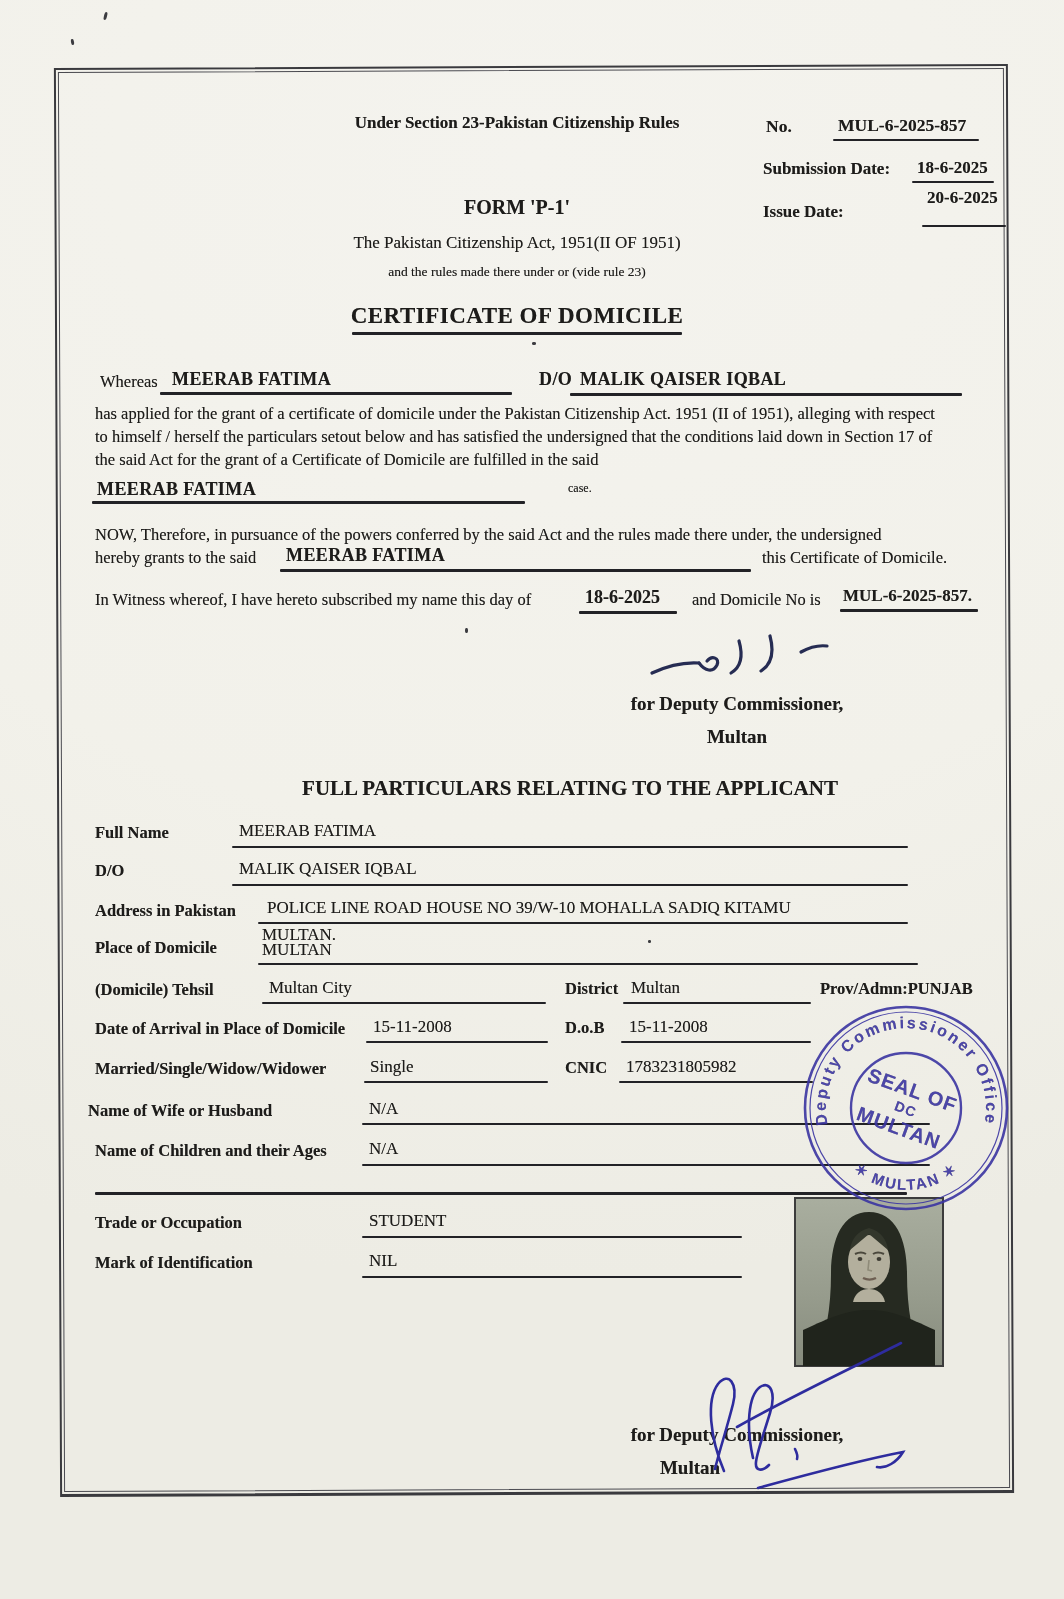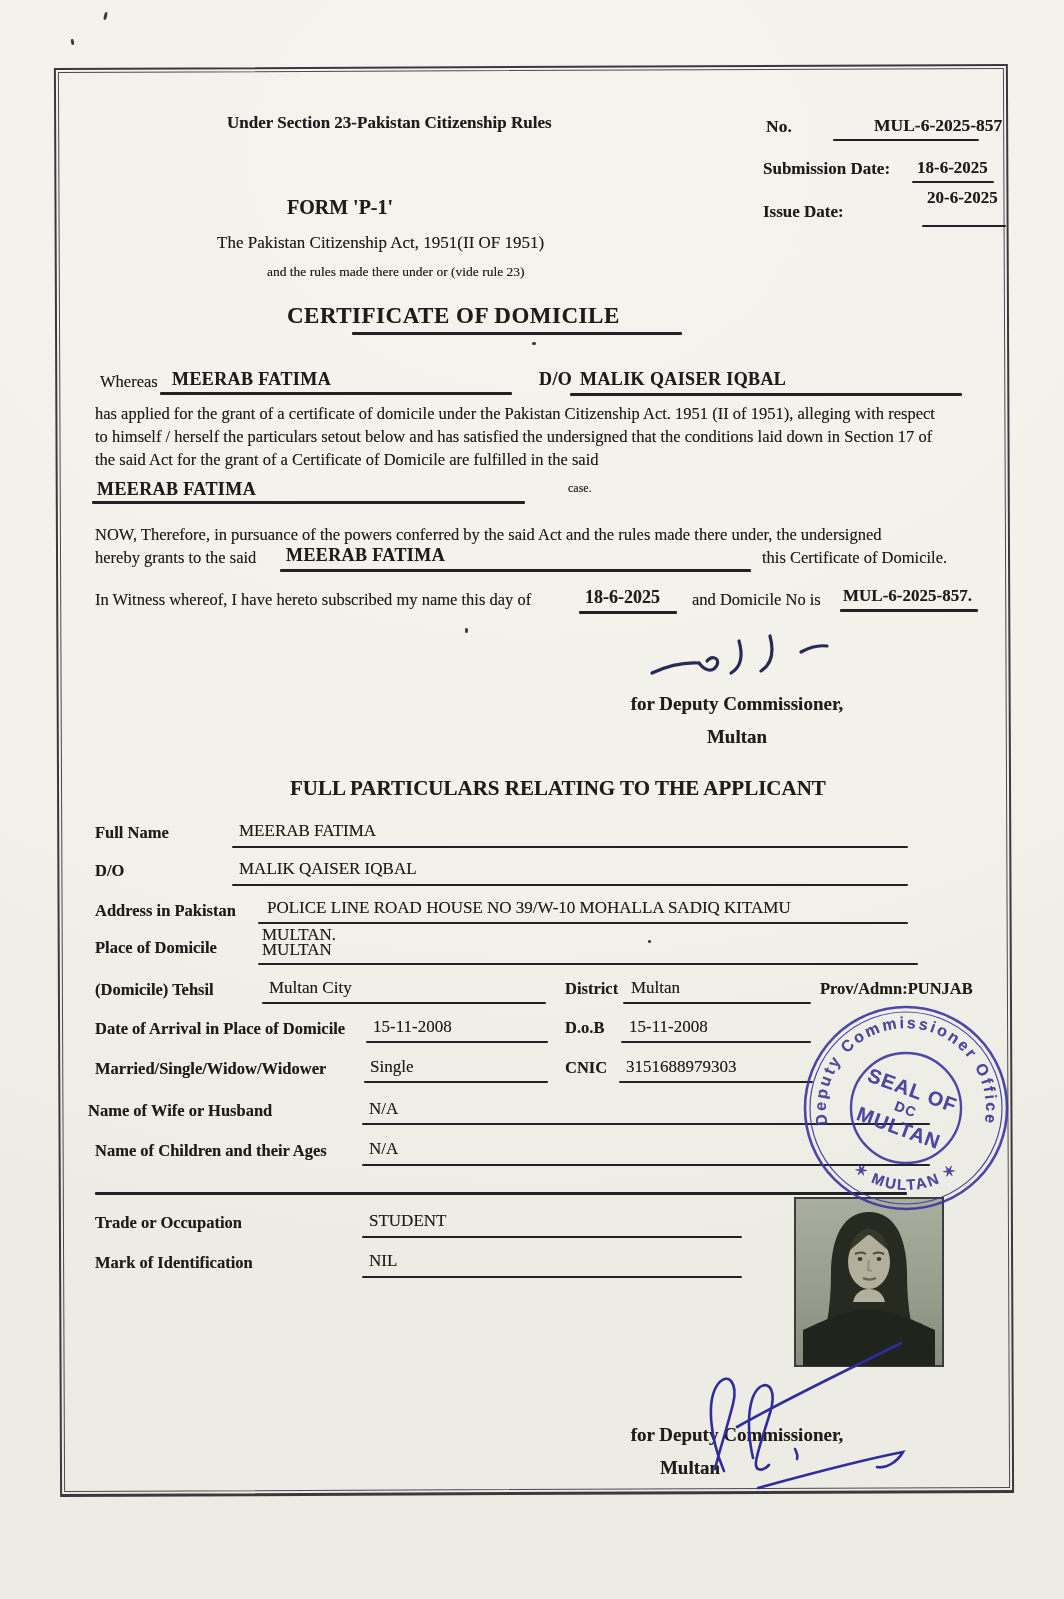--- a/index.html
+++ b/index.html
@@ -6,21 +6,21 @@
   .page{
     position:relative;width:1064px;height:1599px;overflow:hidden;
     background:radial-gradient(130% 70% at 50% 10%, #f4f3ee 0%, #f2f1ea 60%, #edece4 100%);
     font-family:"Liberation Serif", serif;color:#1d1c1a;
     text-shadow:0 0 .5px rgba(35,35,35,.5);
   }
   .frame{position:absolute;left:57px;top:66px;width:950px;height:1424px;
     border:2px solid #3a3a3e;border-bottom-width:3px;transform:rotate(-0.25deg);}
   .frame::after{content:"";position:absolute;inset:2px;border:1px solid #4a4a50;}
   .abs{position:absolute;white-space:nowrap;}
-  .c{text-align:left;}
+  .c{text-align:center;}
   .b{font-weight:bold;}
   .lbl{position:absolute;font-weight:bold;font-size:16.5px;white-space:nowrap;}
   .val{position:absolute;font-size:17px;white-space:nowrap;}
   .name{font-weight:bold;font-size:18px;letter-spacing:.4px;}
   .rule{position:absolute;height:2px;background:#222226;border-radius:1px;}
   .body-text{position:absolute;font-size:16.5px;line-height:23px;}
   .speck{position:absolute;background:#3c3c40;border-radius:40%;}
   .sigline{position:absolute;font-weight:bold;font-size:19px;text-align:center;white-space:nowrap;}
   svg{position:absolute;overflow:visible;}
 </style>
@@ -36,21 +36,21 @@
   <div class="speck" style="left:532px;top:342px;width:4px;height:3px"></div>
   <div class="speck" style="left:465px;top:628px;width:3px;height:5px"></div>
   <div class="speck" style="left:648px;top:940px;width:3px;height:3px"></div>
 
   <div class="abs c b" style="left:227px;top:113px;width:580px;font-size:17px">Under Section 23-Pakistan Citizenship Rules</div>
   <div class="abs c b" style="left:287px;top:196px;width:460px;font-size:20px">FORM 'P-1'</div>
   <div class="abs c" style="left:217px;top:233px;width:600px;font-size:17px">The Pakistan Citizenship Act, 1951(II OF 1951)</div>
   <div class="abs c" style="left:267px;top:264px;width:500px;font-size:13.5px">and the rules made there under or (vide rule 23)</div>
 
   <span class="lbl" style="left:766px;top:116px;font-size:17.5px">No.</span>
-  <span class="val b" style="left:874px;top:115px;font-size:17.5px">MUL-6-2025-857</span>
+  <span class="val b" style="left:838px;top:115px;font-size:17.5px">MUL-6-2025-857</span>
   <div class="rule" style="left:833px;top:139px;width:146px"></div>
 
   <span class="lbl" style="left:763px;top:159px;font-size:17px">Submission Date:</span>
   <span class="val b" style="left:917px;top:158px">18-6-2025</span>
   <div class="rule" style="left:912px;top:181px;width:82px"></div>
 
   <span class="lbl" style="left:763px;top:202px;font-size:17px">Issue Date:</span>
   <span class="val b" style="left:927px;top:188px">20-6-2025</span>
   <div class="rule" style="left:922px;top:225px;width:84px"></div>
 
@@ -126,21 +126,21 @@
   <span class="val" style="left:373px;top:1017px">15-11-2008</span>
   <div class="rule" style="left:366px;top:1041px;width:182px"></div>
   <span class="lbl" style="left:565px;top:1018px">D.o.B</span>
   <span class="val" style="left:629px;top:1017px">15-11-2008</span>
   <div class="rule" style="left:621px;top:1041px;width:190px"></div>
 
   <span class="lbl" style="left:95px;top:1059px">Married/Single/Widow/Widower</span>
   <span class="val" style="left:370px;top:1057px">Single</span>
   <div class="rule" style="left:364px;top:1081px;width:184px"></div>
   <span class="lbl" style="left:565px;top:1058px">CNIC</span>
-  <span class="val" style="left:626px;top:1057px">3151688979303</span>
+  <span class="val" style="left:626px;top:1057px">1783231805982</span>
   <div class="rule" style="left:619px;top:1081px;width:194px"></div>
 
   <span class="lbl" style="left:88px;top:1101px">Name of Wife or Husband</span>
   <span class="val" style="left:369px;top:1099px">N/A</span>
   <div class="rule" style="left:362px;top:1123px;width:568px"></div>
 
   <span class="lbl" style="left:95px;top:1141px">Name of Children and their Ages</span>
   <span class="val" style="left:369px;top:1139px">N/A</span>
   <div class="rule" style="left:362px;top:1164px;width:568px"></div>
 

